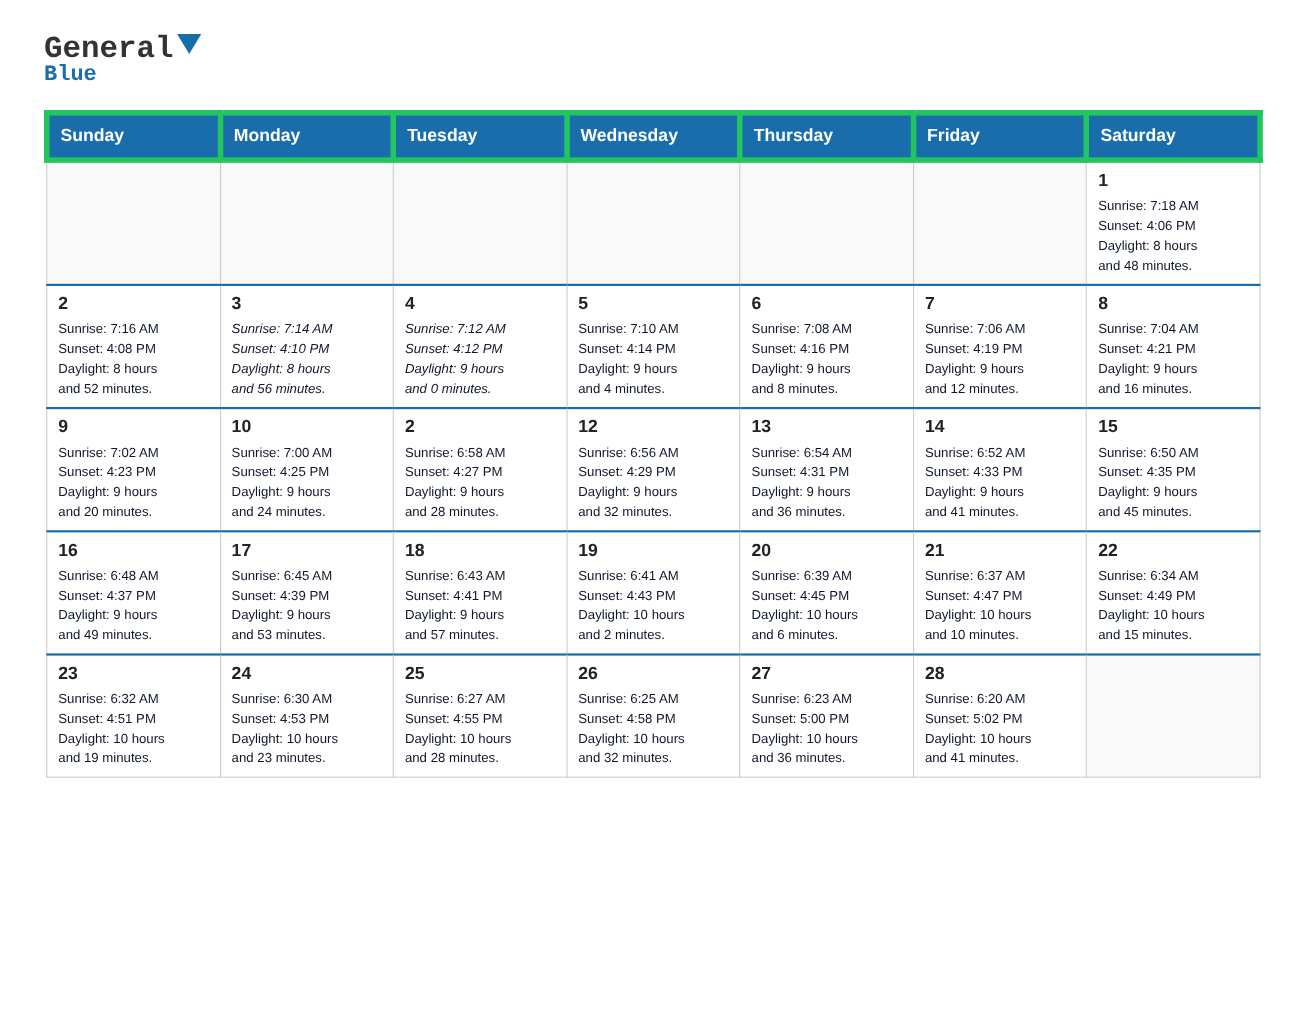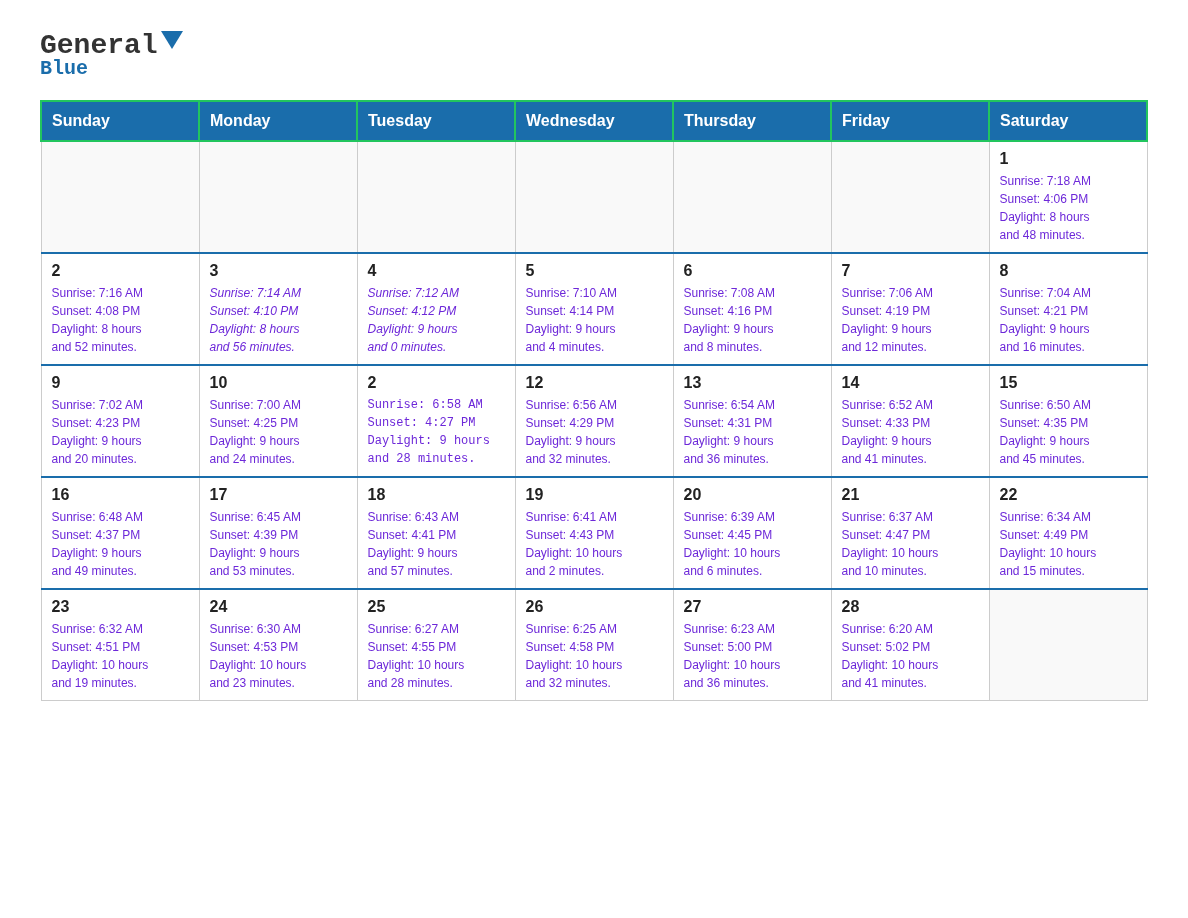--- a/index.html
+++ b/index.html
@@ -40,21 +40,21 @@
       border-collapse: collapse;
       table-layout: fixed;
     }
     .calendar th {
       background-color: #1a6dab;
       color: #fff;
       text-align: left;
       padding: 10px 10px;
       font-size: 16px;
       font-weight: bold;
-      border: 2px solid #22c55e;
+      border: 5px solid #22c55e;
     }
     .calendar td {
       vertical-align: top;
       border: 1px solid #ccc;
       padding: 8px 10px;
       height: 110px;
       font-size: 12.5px;
       color: #333;
       background: #fff;
     }
@@ -63,21 +63,21 @@
     }
     .day-number {
       font-size: 16px;
       font-weight: bold;
       color: #222;
       display: block;
       margin-bottom: 4px;
     }
     .day-info {
       font-size: 12px;
-      color: #6d28d9;
+      color: #0f172a;
       line-height: 1.5;
     }
     .row-separator td {
       border-top: 2px solid #1a6dab;
     }
   </style>
 </head>
 <body>
 
 <div class="header">
@@ -187,21 +187,21 @@
         </td>
         <td>
           <span class="day-number">10</span>
           <div class="day-info" style="white-space: pre-line;">Sunrise: 7:00 AM
 Sunset: 4:25 PM
 Daylight: 9 hours
 and 24 minutes.</div>
         </td>
         <td>
           <span class="day-number">2</span>
-          <div class="day-info" style="white-space: pre-line; font-family: Liberation Mono, monospace;">Sunrise: 6:58 AM
+          <div class="day-info" style="white-space: pre-line;">Sunrise: 6:58 AM
 Sunset: 4:27 PM
 Daylight: 9 hours
 and 28 minutes.</div>
         </td>
         <td>
           <span class="day-number">12</span>
           <div class="day-info" style="white-space: pre-line;">Sunrise: 6:56 AM
 Sunset: 4:29 PM
 Daylight: 9 hours
 and 32 minutes.</div>

